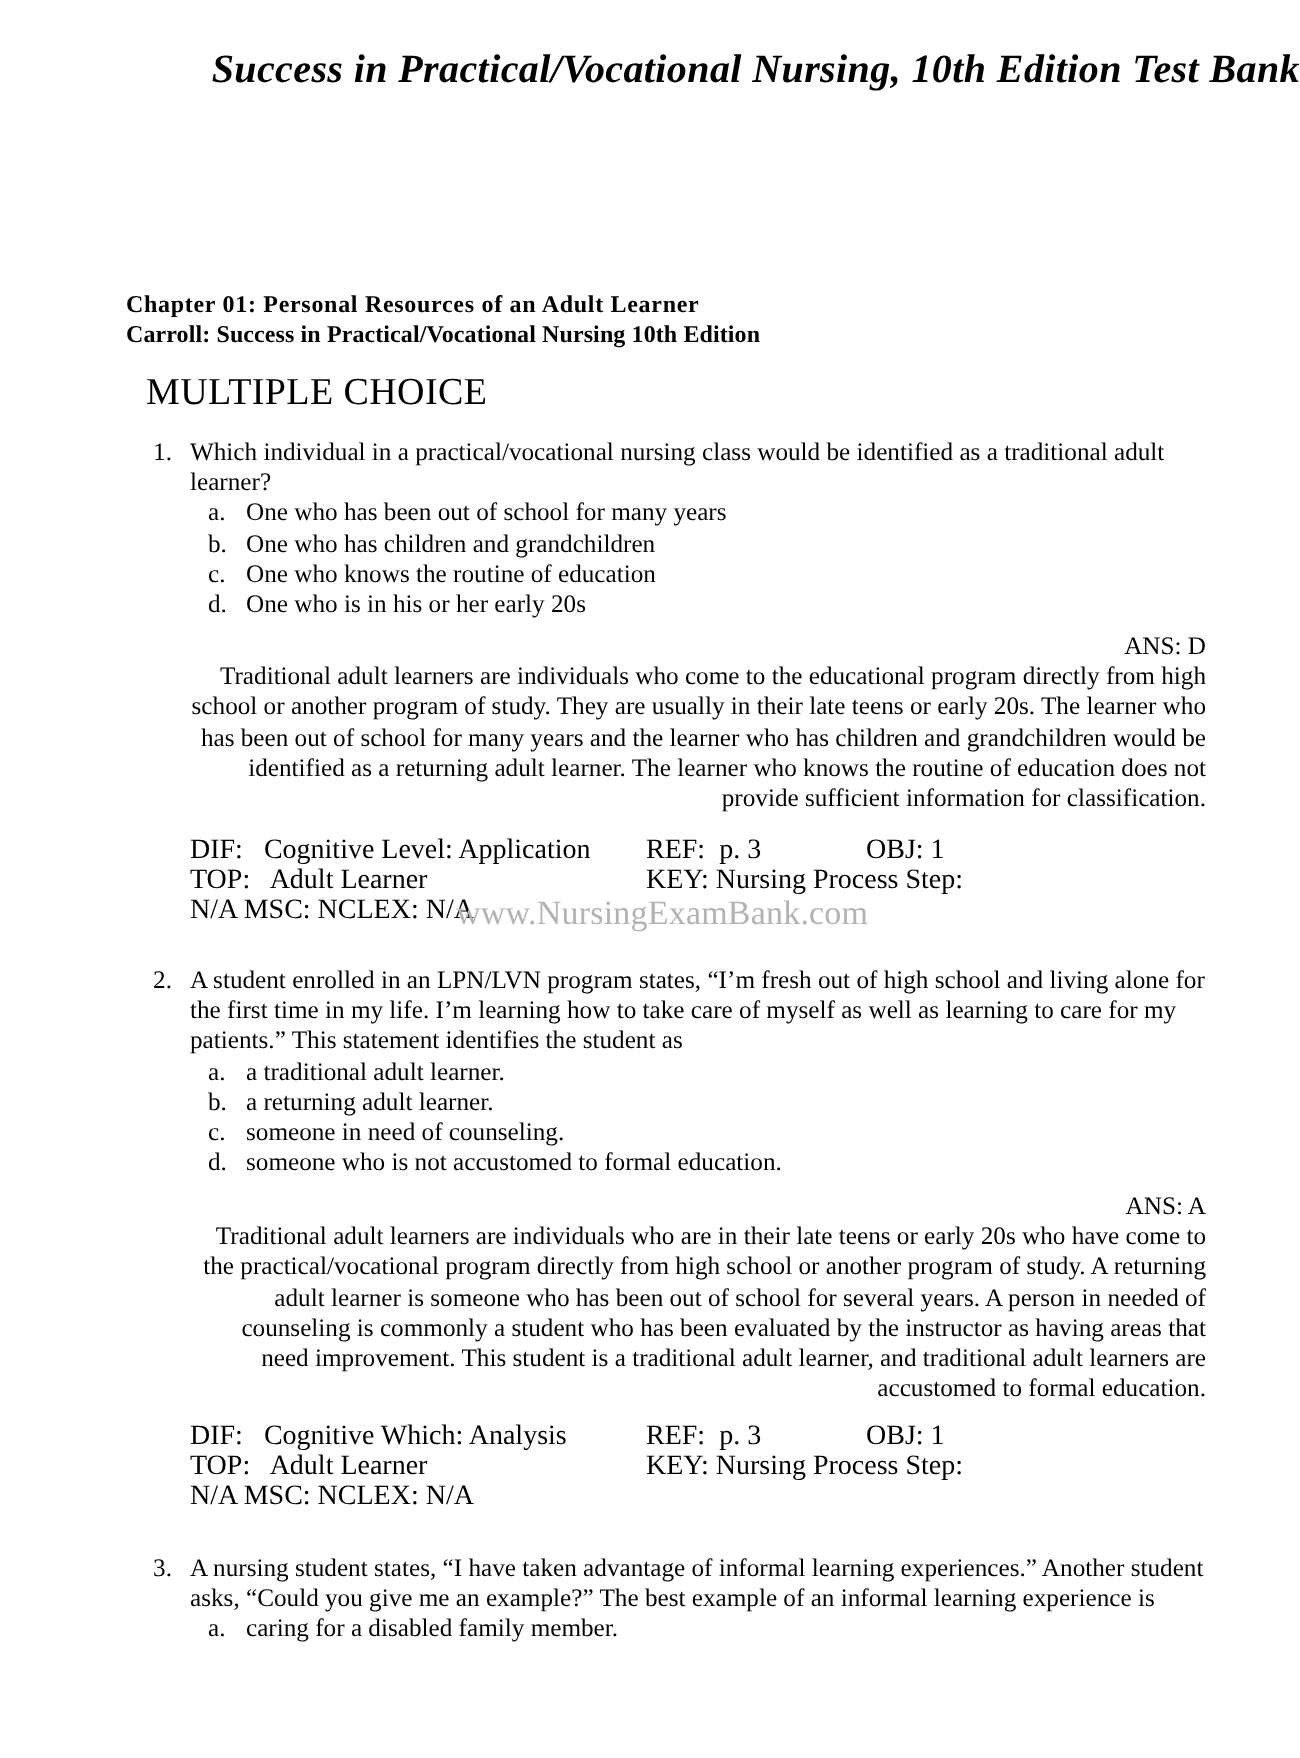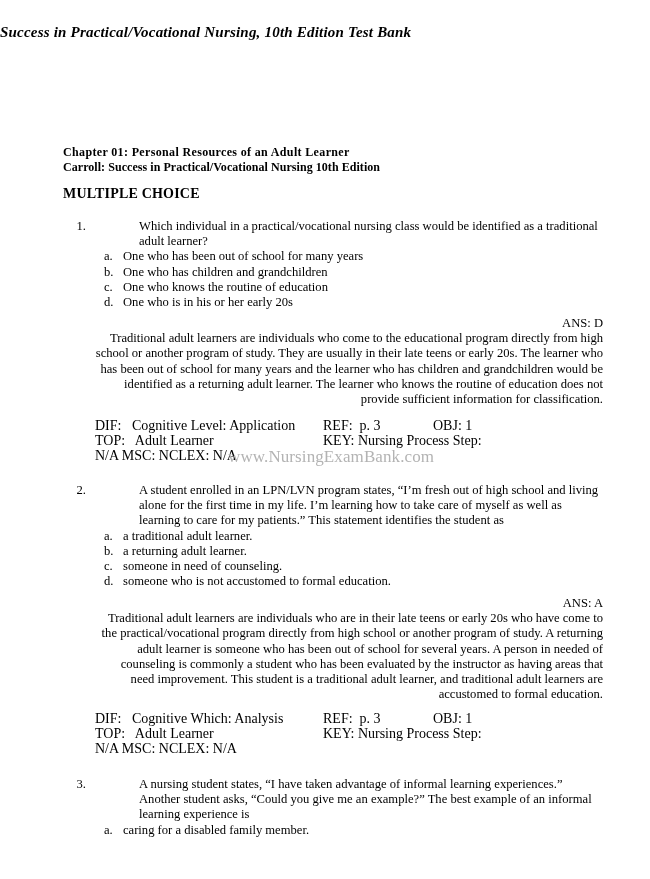--- a/index.html
+++ b/index.html
@@ -20,45 +20,45 @@
     width: 650px;
     height: 879px;
   }
 
   
   .doc-header {
     position: absolute;
     top: 24px;
     left: 0;
     width: 650px;
-    text-align: left;
-    font-size: 15px;
+    text-align: right;
+    font-size: 20px;
     font-weight: bold;
     font-style: italic;
     letter-spacing: 0.2px;
   }
 
   
   .chapter-block {
     position: absolute;
     top: 145px;
     left: 63px;
     font-size: 12px;
     font-weight: bold;
     line-height: 15px;
   }
   .chapter-line-1 { letter-spacing: 0.35px; }
   .chapter-line-2 { letter-spacing: 0.05px; text-align: right; }
 
   .section-heading {
     position: absolute;
     top: 186px;
-    left: 63px;
-    font-size: 14px;
-    font-weight: bold;
+    left: 73px;
+    font-size: 19px;
+    font-weight: normal;
     letter-spacing: 0.2px;
   }
 
   
   .question {
     position: absolute;
     left: 63px;
     width: 540px;
     font-size: 12.6px;
     line-height: 15.2px;
@@ -74,21 +74,20 @@
   .q-num {
     width: 32px;
     flex: 0 0 32px;
     text-align: right;
     padding-right: 9px;
     box-sizing: border-box;
   }
   .q-stem {
     flex: 1 1 auto;
     text-align: left;
-    margin-left: 44px;
   }
 
   .options {
     margin-top: 0px;
     padding-left: 41px;
   }
   .option-row {
     display: flex;
     align-items: flex-start;
     line-height: 15.2px;

